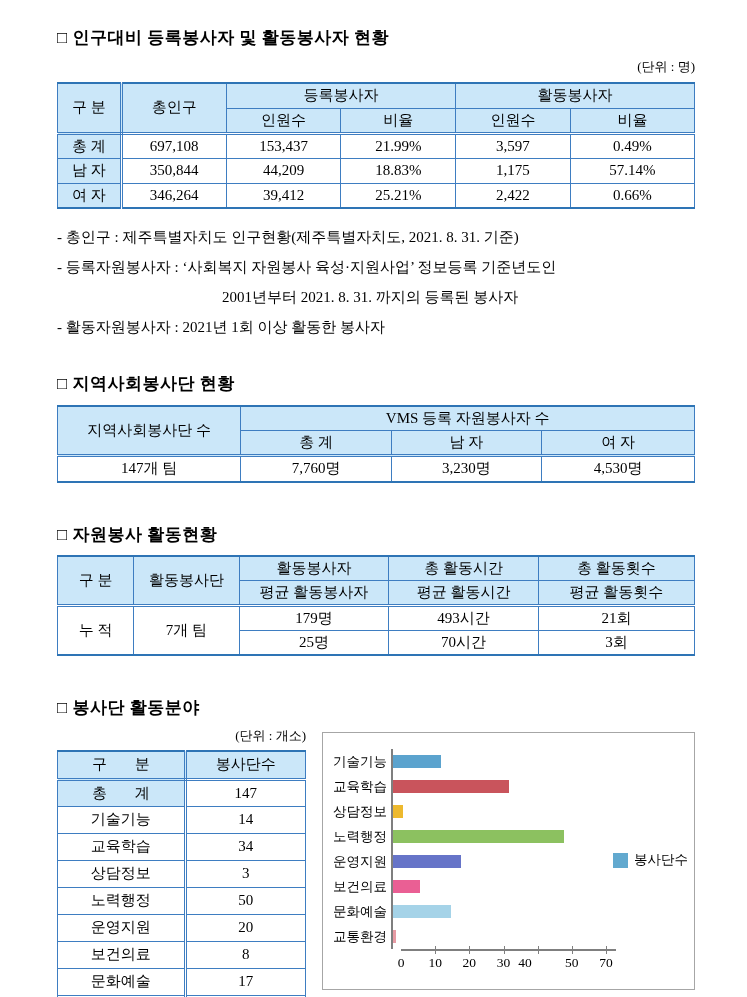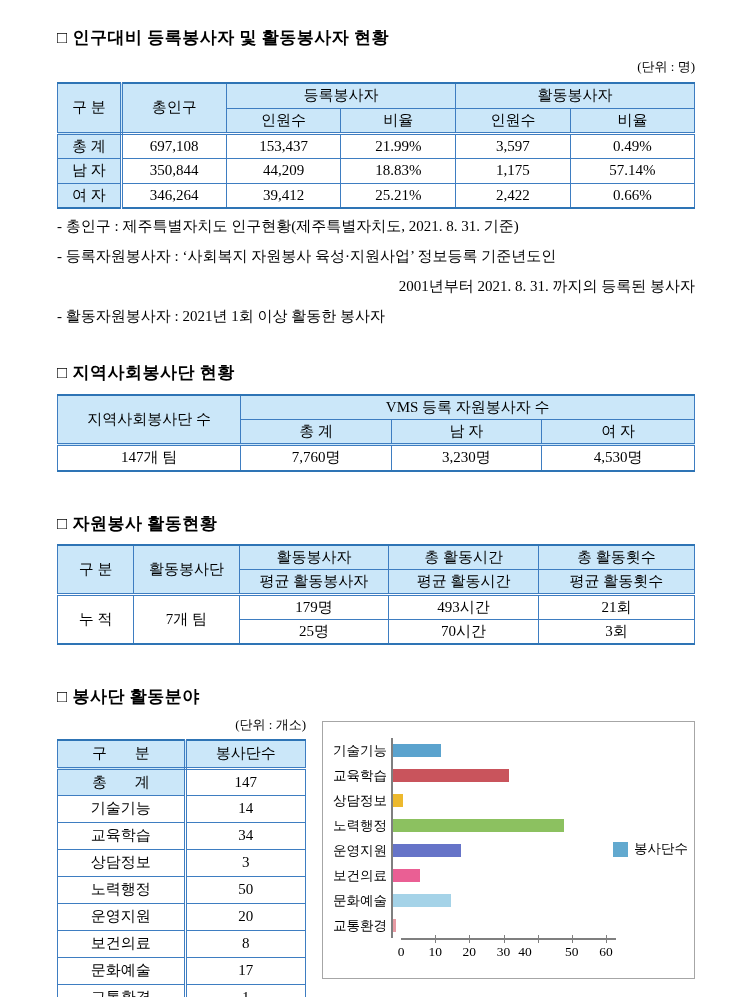--- a/index.html
+++ b/index.html
@@ -17,22 +17,22 @@
   .hd { background:#cbe7f9; }
   .dblr { border-right:3px double #3e7dc1; }
   .dblb { border-bottom:3px double #3e7dc1; }
   .wsp { word-spacing:1.6em; }
 
   .t1 th, .t1 td { height:25px; }
   .t2 th { height:22px; } .t2 td { height:26px; }
   .t3 th { height:23px; } .t3 td { height:25px; }
   .t4 th { height:28px; } .t4 td { height:27px; }
 
-  .notes { margin-top:2px; font-size:15px; line-height:30px; }
-  .notes .cont { padding-left:165px;text-align:right; }
+  .notes { margin-top:13px; font-size:15px; line-height:30px; }
+  .notes .cont { padding-left:165px; }
 
   .gap1 { height:30px; } .gap2 { height:40px; }
 
   .bottom-flex { display:flex; align-items:flex-start; gap:16px; }
   .left-col { width:249px; flex:0 0 249px; }
   .left-col .unit { margin:0 0 5px 0; }
 
   .chart-box { position:relative; width:378px; height:258px; margin-top:5px;
                border:1px solid #a6a6a6; background:#fff; padding:16px 0 0 10px; }
   .bar-row { display:flex; align-items:center; height:25px; }
@@ -301,21 +301,21 @@
           <div class="tick" style="left: 170.833px;"></div>
           <div class="tick" style="left: 205px;"></div>
         </div>
       <div class="chart-ticklabels">
           <span class="ticklab" style="left: -13px;">0</span>
           <span class="ticklab" style="left: 21.1667px;">10</span>
           <span class="ticklab" style="left: 55.3333px;">20</span>
           <span class="ticklab" style="left: 89.5px;">30</span>
           <span class="ticklab" style="left: 111px;">40</span>
           <span class="ticklab" style="left: 157.833px;">50</span>
-          <span class="ticklab" style="left: 192px;">60</span>
+          <span class="ticklab" style="left: 192px;">70</span>
         </div>
       <div class="chart-legend">
         <span class="legend-swatch" style="background: rgb(98, 169, 207);"></span>
         <span class="legend-label">봉사단수</span>
       </div>
     </div>
   </div>
 
 </div>
 

